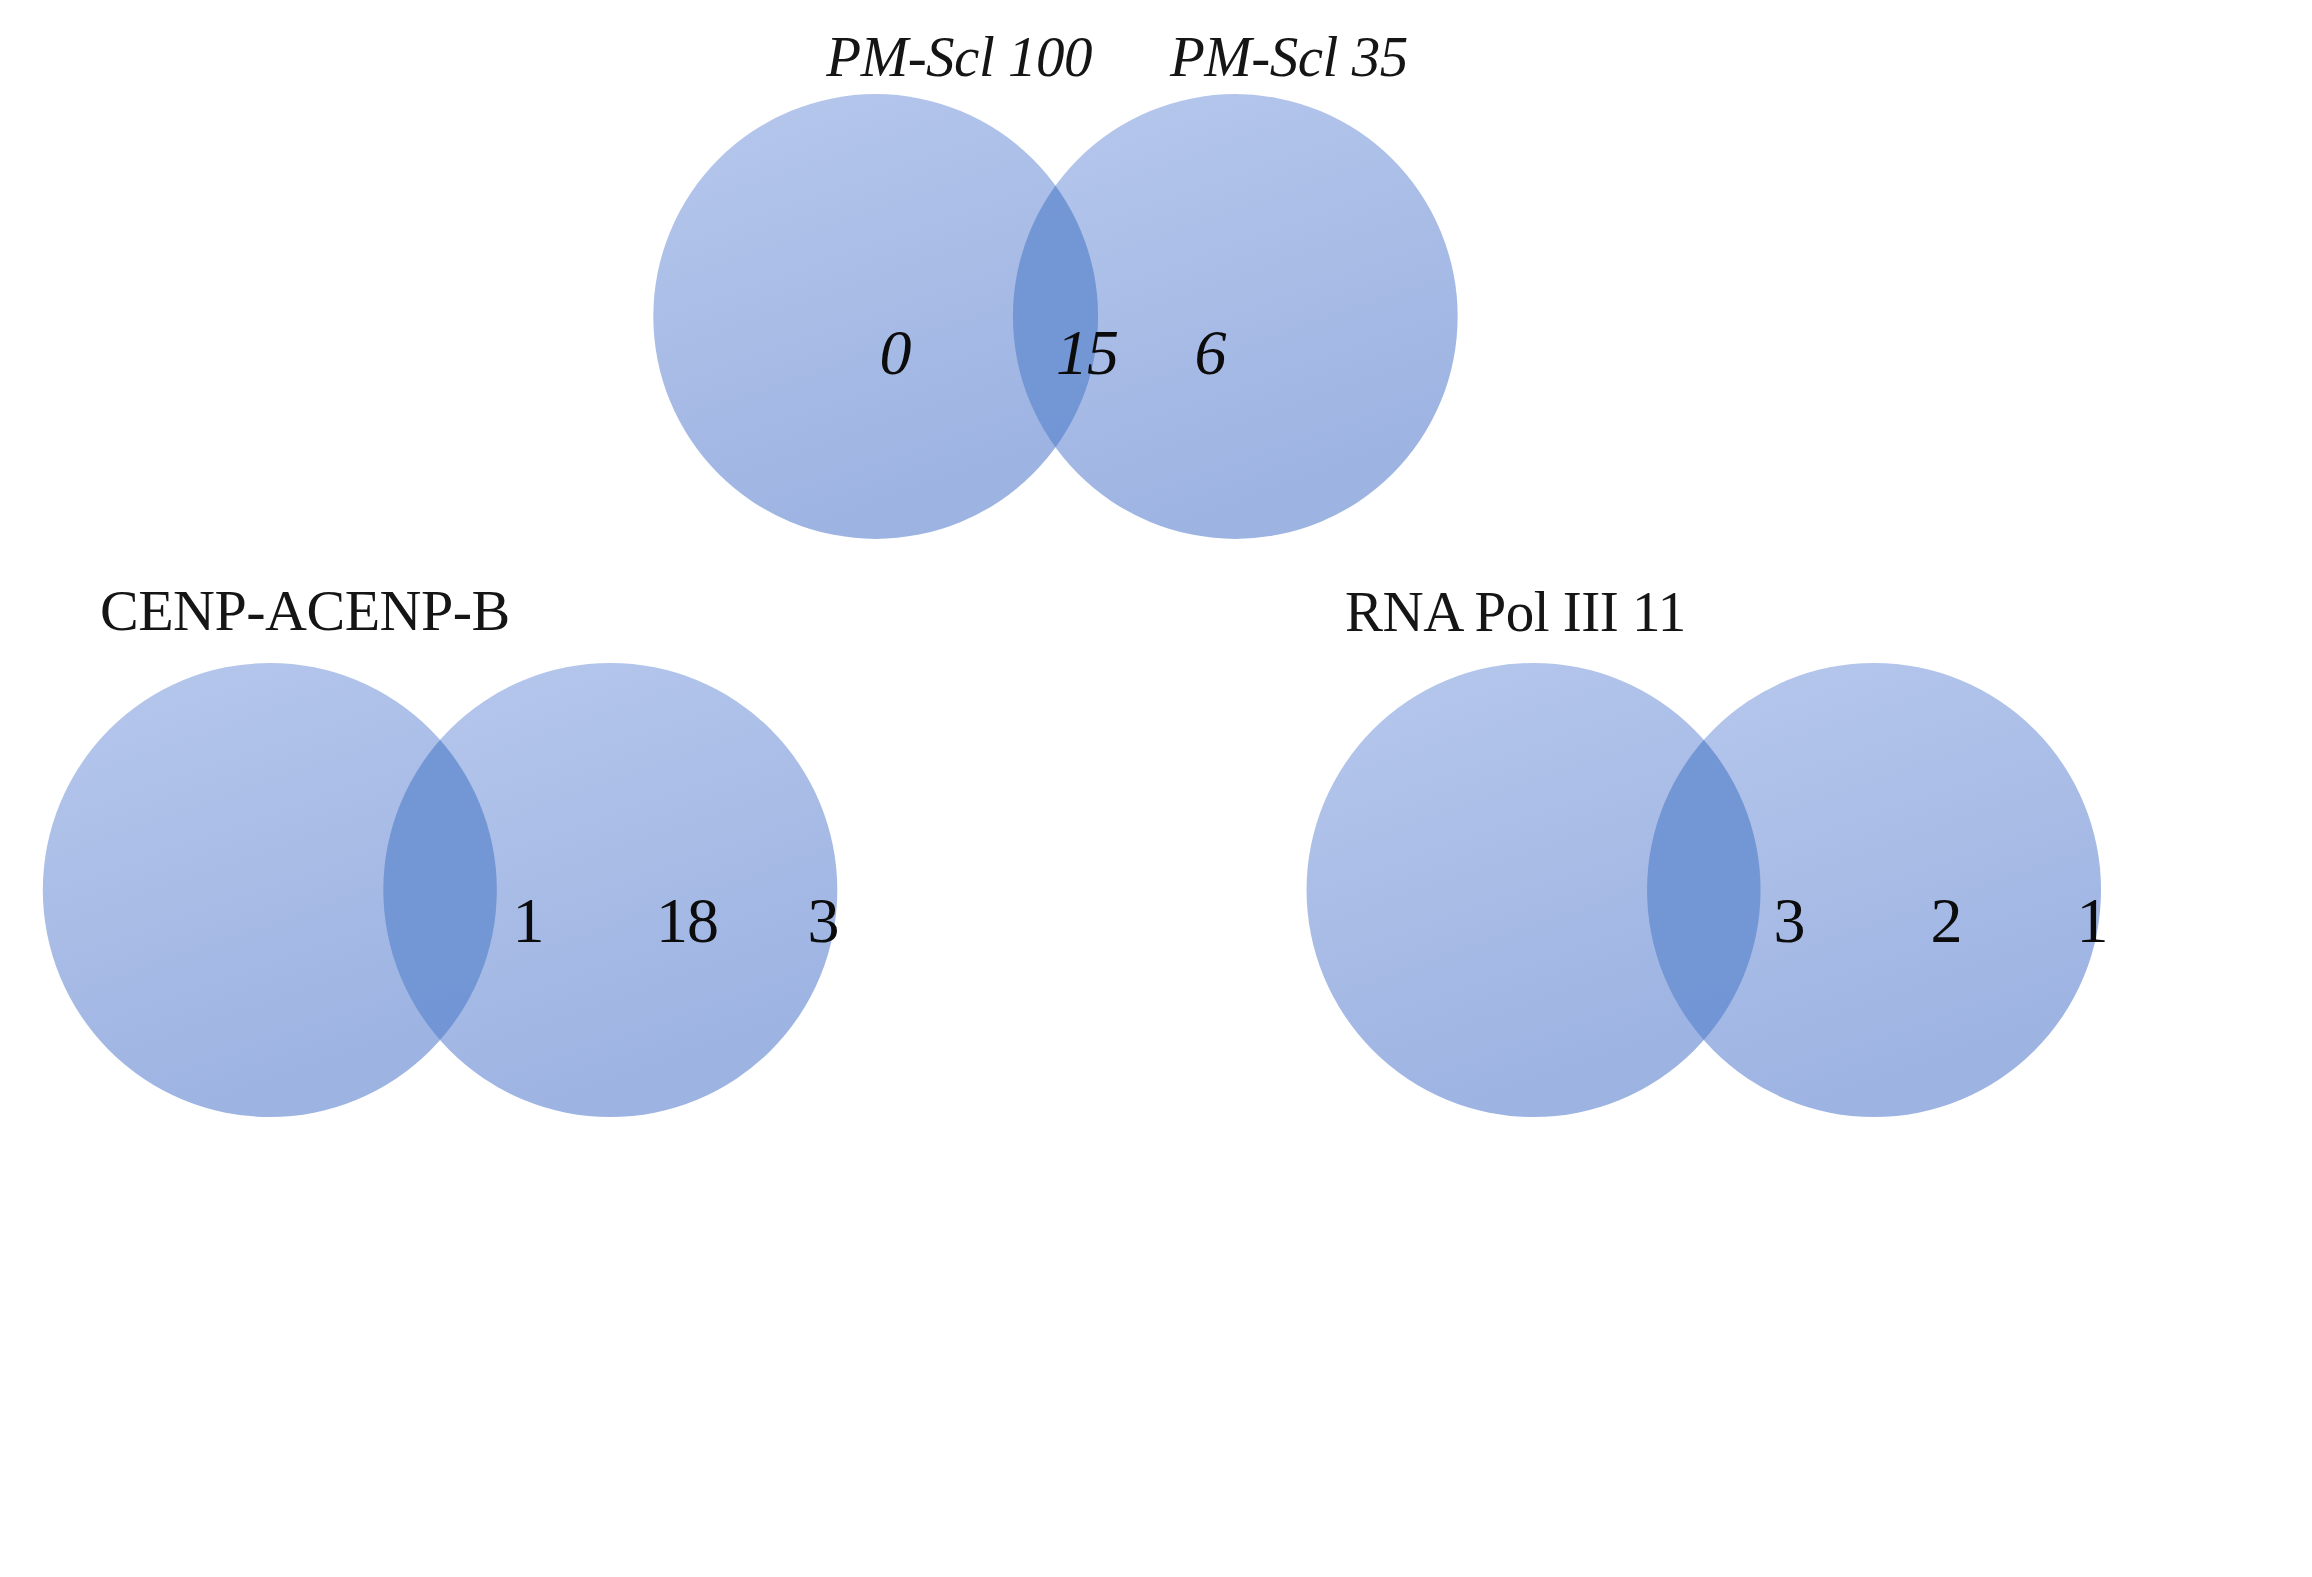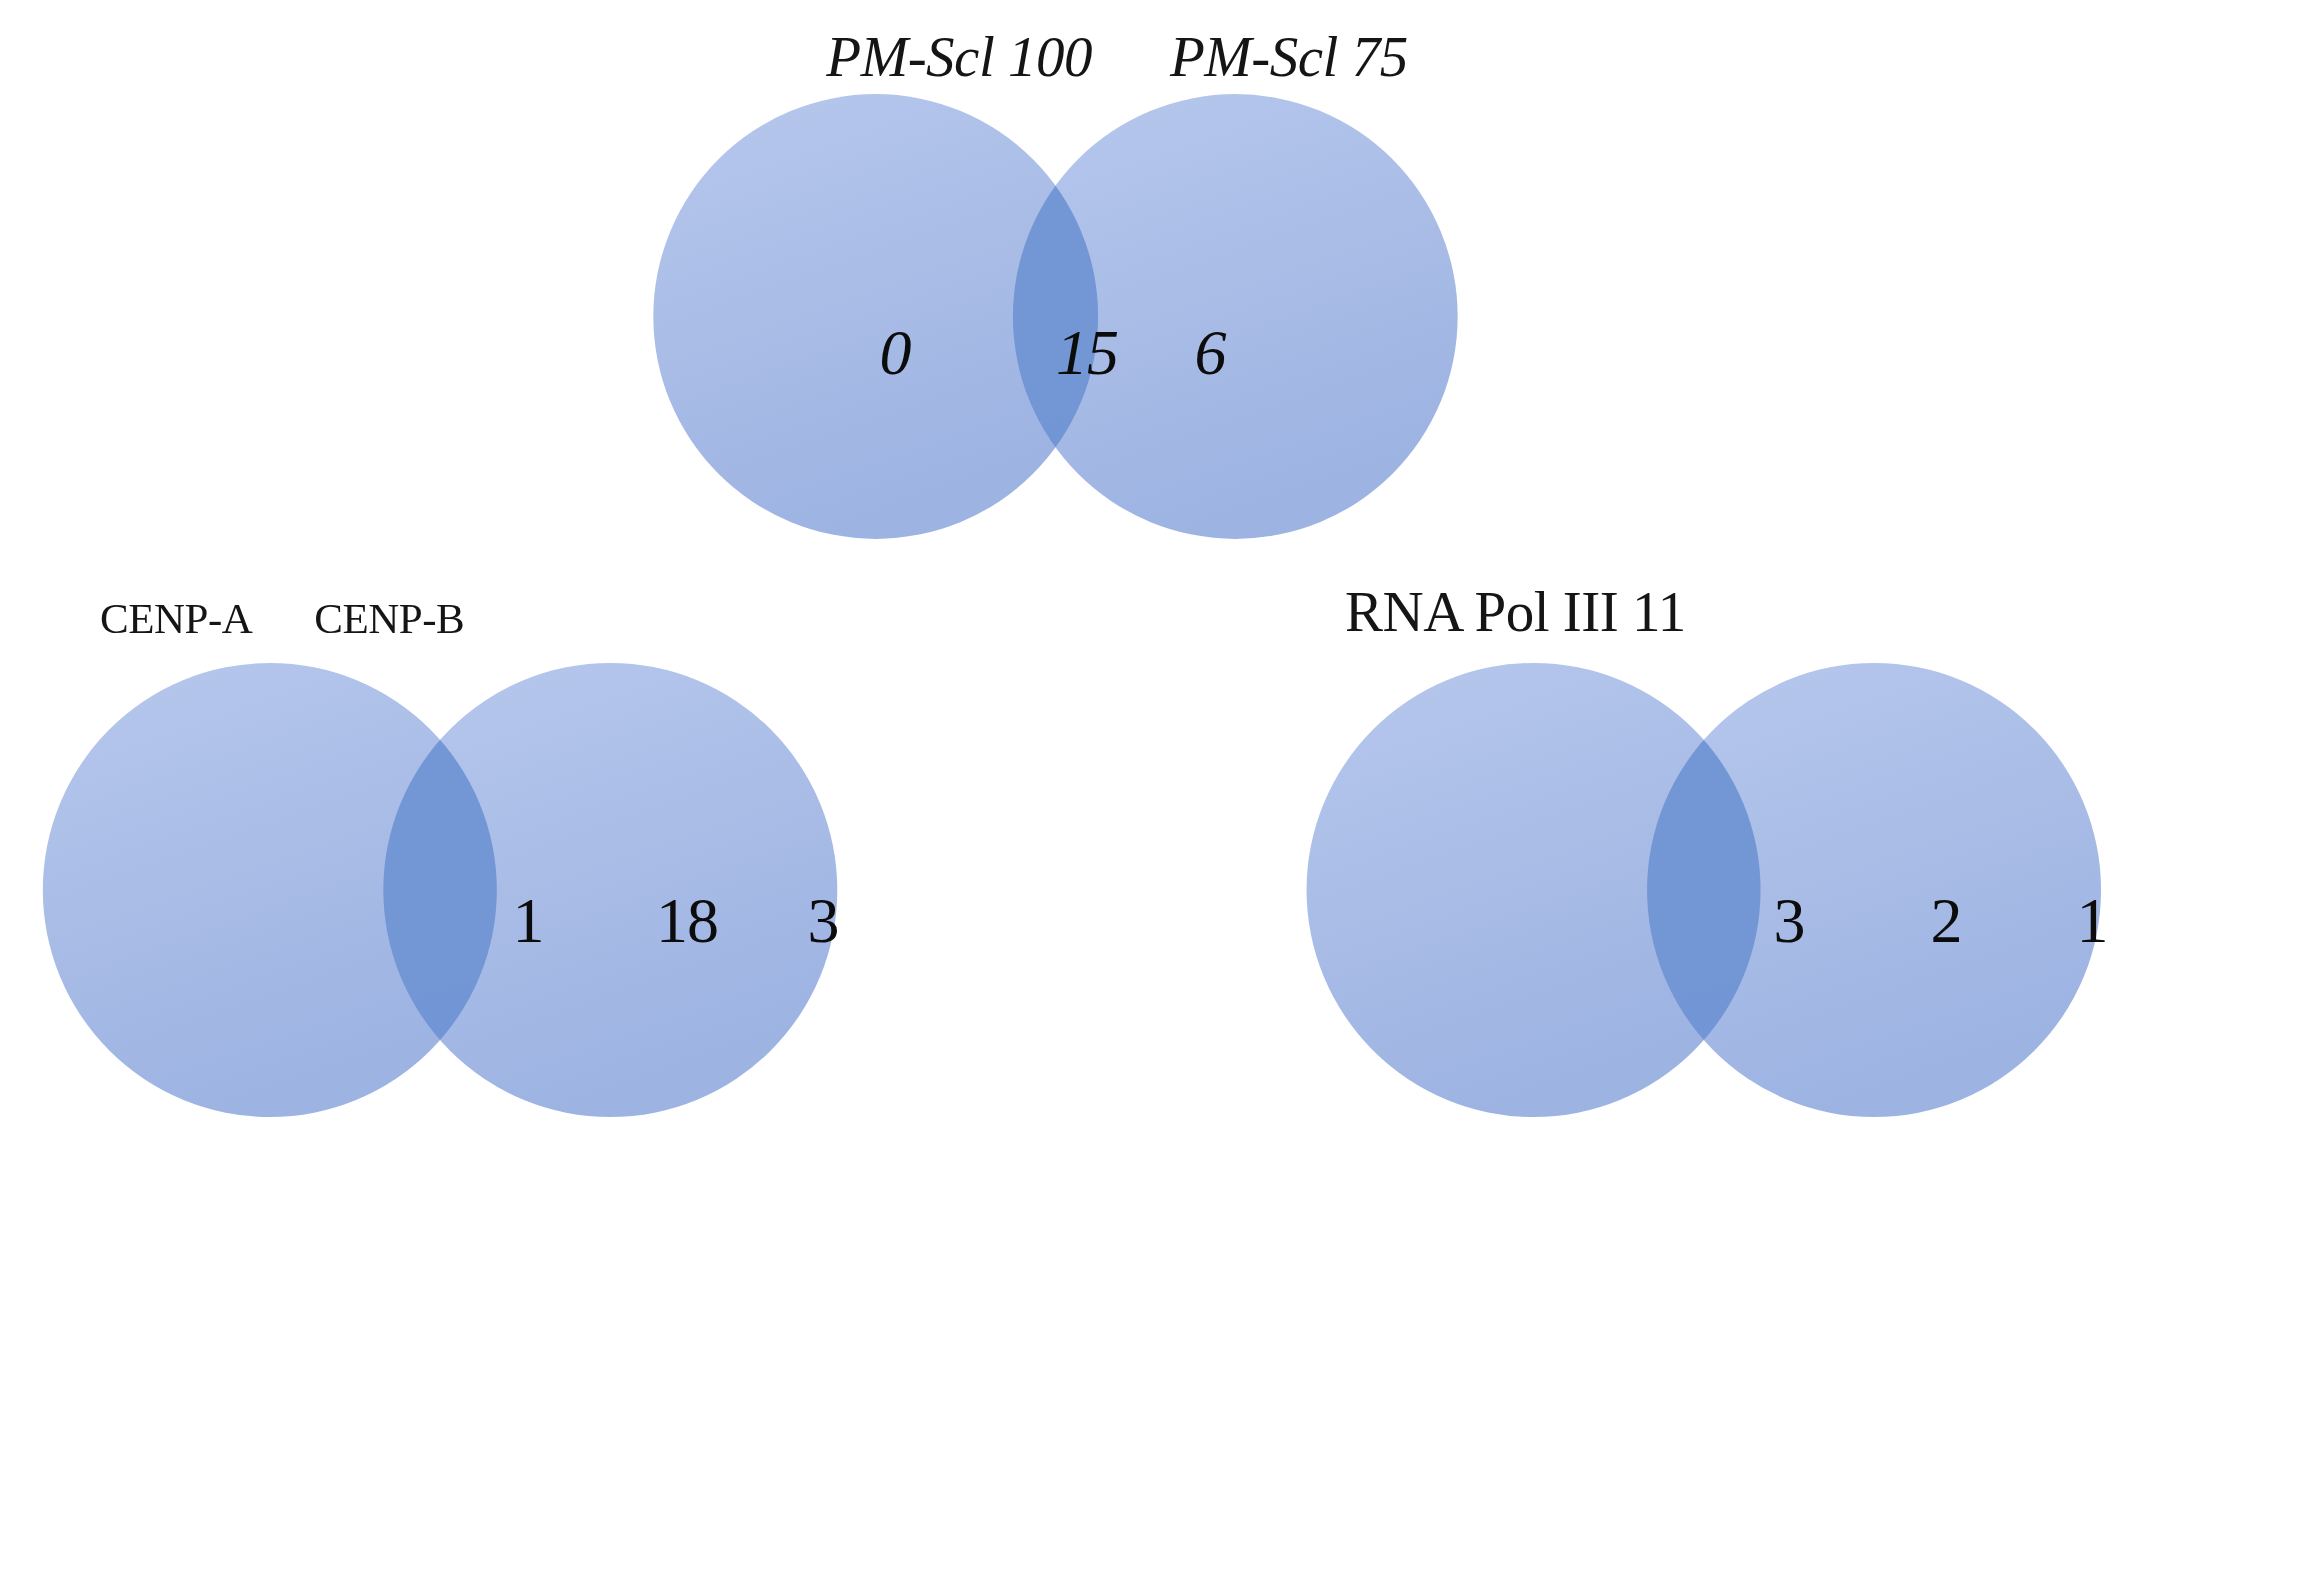--- a/index.html
+++ b/index.html
@@ -78,23 +78,22 @@
   #venn-pmscl .c-right { left: 604px; top: 340px; }
 
   
   #venn-cenp {
     left: 38px;
     top: 568px;
     width: 946px;
     height: 1003px;
   }
   #venn-cenp .venn-labels {
-    font-size: 43px;
+    font-size: 58px;
     height: 72px;
-    gap: 62px;
     justify-content: flex-start;
     padding-left: 62px;
   }
   #venn-cenp .venn-canvas {
     top: 95px;
     width: 946px;
     height: 454px;
   }
   #venn-cenp .venn-count { font-size: 64px; }
   #venn-cenp .c-left  { left: 490px; top: 353px; }
@@ -128,21 +127,21 @@
 
   svg { display: block; overflow: visible; }
 </style>
 </head>
 <body>
 
 <div class="venn-group" id="venn-pmscl">
 
   <div class="venn-labels">
     <span class="venn-label">PM-Scl 100</span>
-    <span class="venn-label">PM-Scl 75</span>
+    <span class="venn-label">PM-Scl 35</span>
   </div>
 
   <div class="venn-canvas">
     <svg width="1022" height="445" viewBox="0 0 1080 470" xmlns="http://www.w3.org/2000/svg">
       <defs>
         <linearGradient id="gradA1" x1="0" y1="0" x2="0.35" y2="1">
           <stop offset="0%" stop-color="#b7c8ed"></stop>
           <stop offset="55%" stop-color="#a8bce6"></stop>
           <stop offset="100%" stop-color="#9db3e2"></stop>
         </linearGradient>

